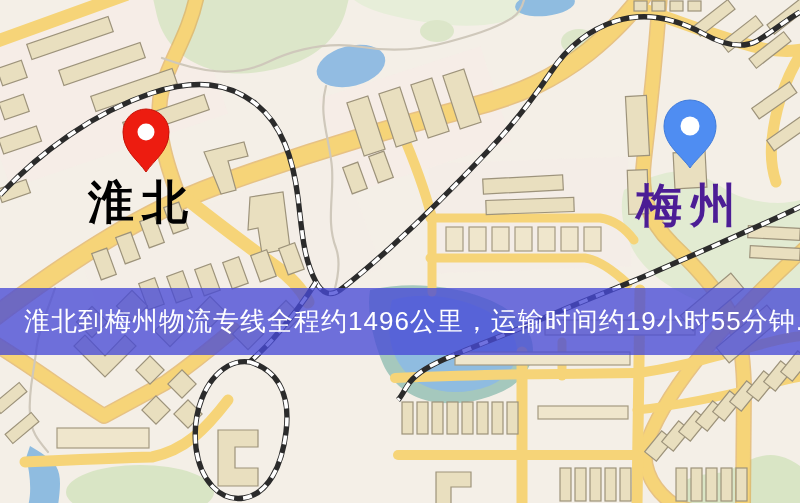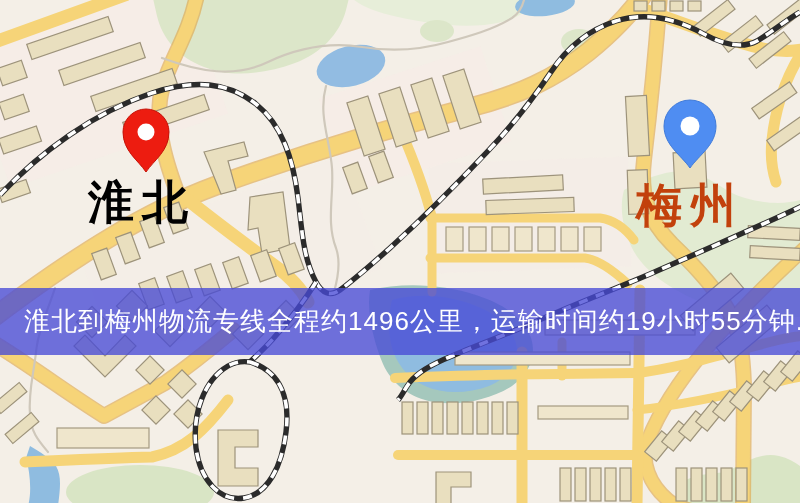--- a/index.html
+++ b/index.html
@@ -9,21 +9,21 @@
   .bld{fill:#e9dfbf;stroke:#9d937b;stroke-width:1.2;}
   .bld2{fill:#efe6cc;stroke:#a49a80;stroke-width:1.2;}
   .roadc{fill:none;stroke:#dfa94e;stroke-linecap:round;stroke-linejoin:round;opacity:.65;}
   .road{fill:none;stroke:#f6d478;stroke-linecap:round;stroke-linejoin:round;}
   .trail{fill:none;stroke:#cfc8bb;stroke-width:2.2;stroke-linecap:round;}
   .railb{fill:none;stroke:#2b2b2b;stroke-width:5.4;}
   .railw{fill:none;stroke:#ffffff;stroke-width:3.6;stroke-dasharray:9 9;}
   .city-label{position:absolute;font-size:46px;font-weight:bold;letter-spacing:8px;
               line-height:1;white-space:nowrap;text-shadow:0 0 1px rgba(255,255,255,.3);}
   .city-label.origin{left:88px;top:179px;color:#000000;}
-  .city-label.dest{left:636px;top:182px;color:#c2410c;text-align:center;}
+  .city-label.dest{left:636px;top:182px;color:#4c1d95;text-align:center;}
   .banner{position:absolute;left:0;top:288px;width:800px;height:67px;
           background:rgba(72,74,214,0.78);display:flex;align-items:center;}
   .banner span{color:#ffffff;font-size:26px;padding-left:24px;white-space:nowrap;
                letter-spacing:1px;}
 </style>
 </head>
 <body>
 
 <div class="stage">
 

